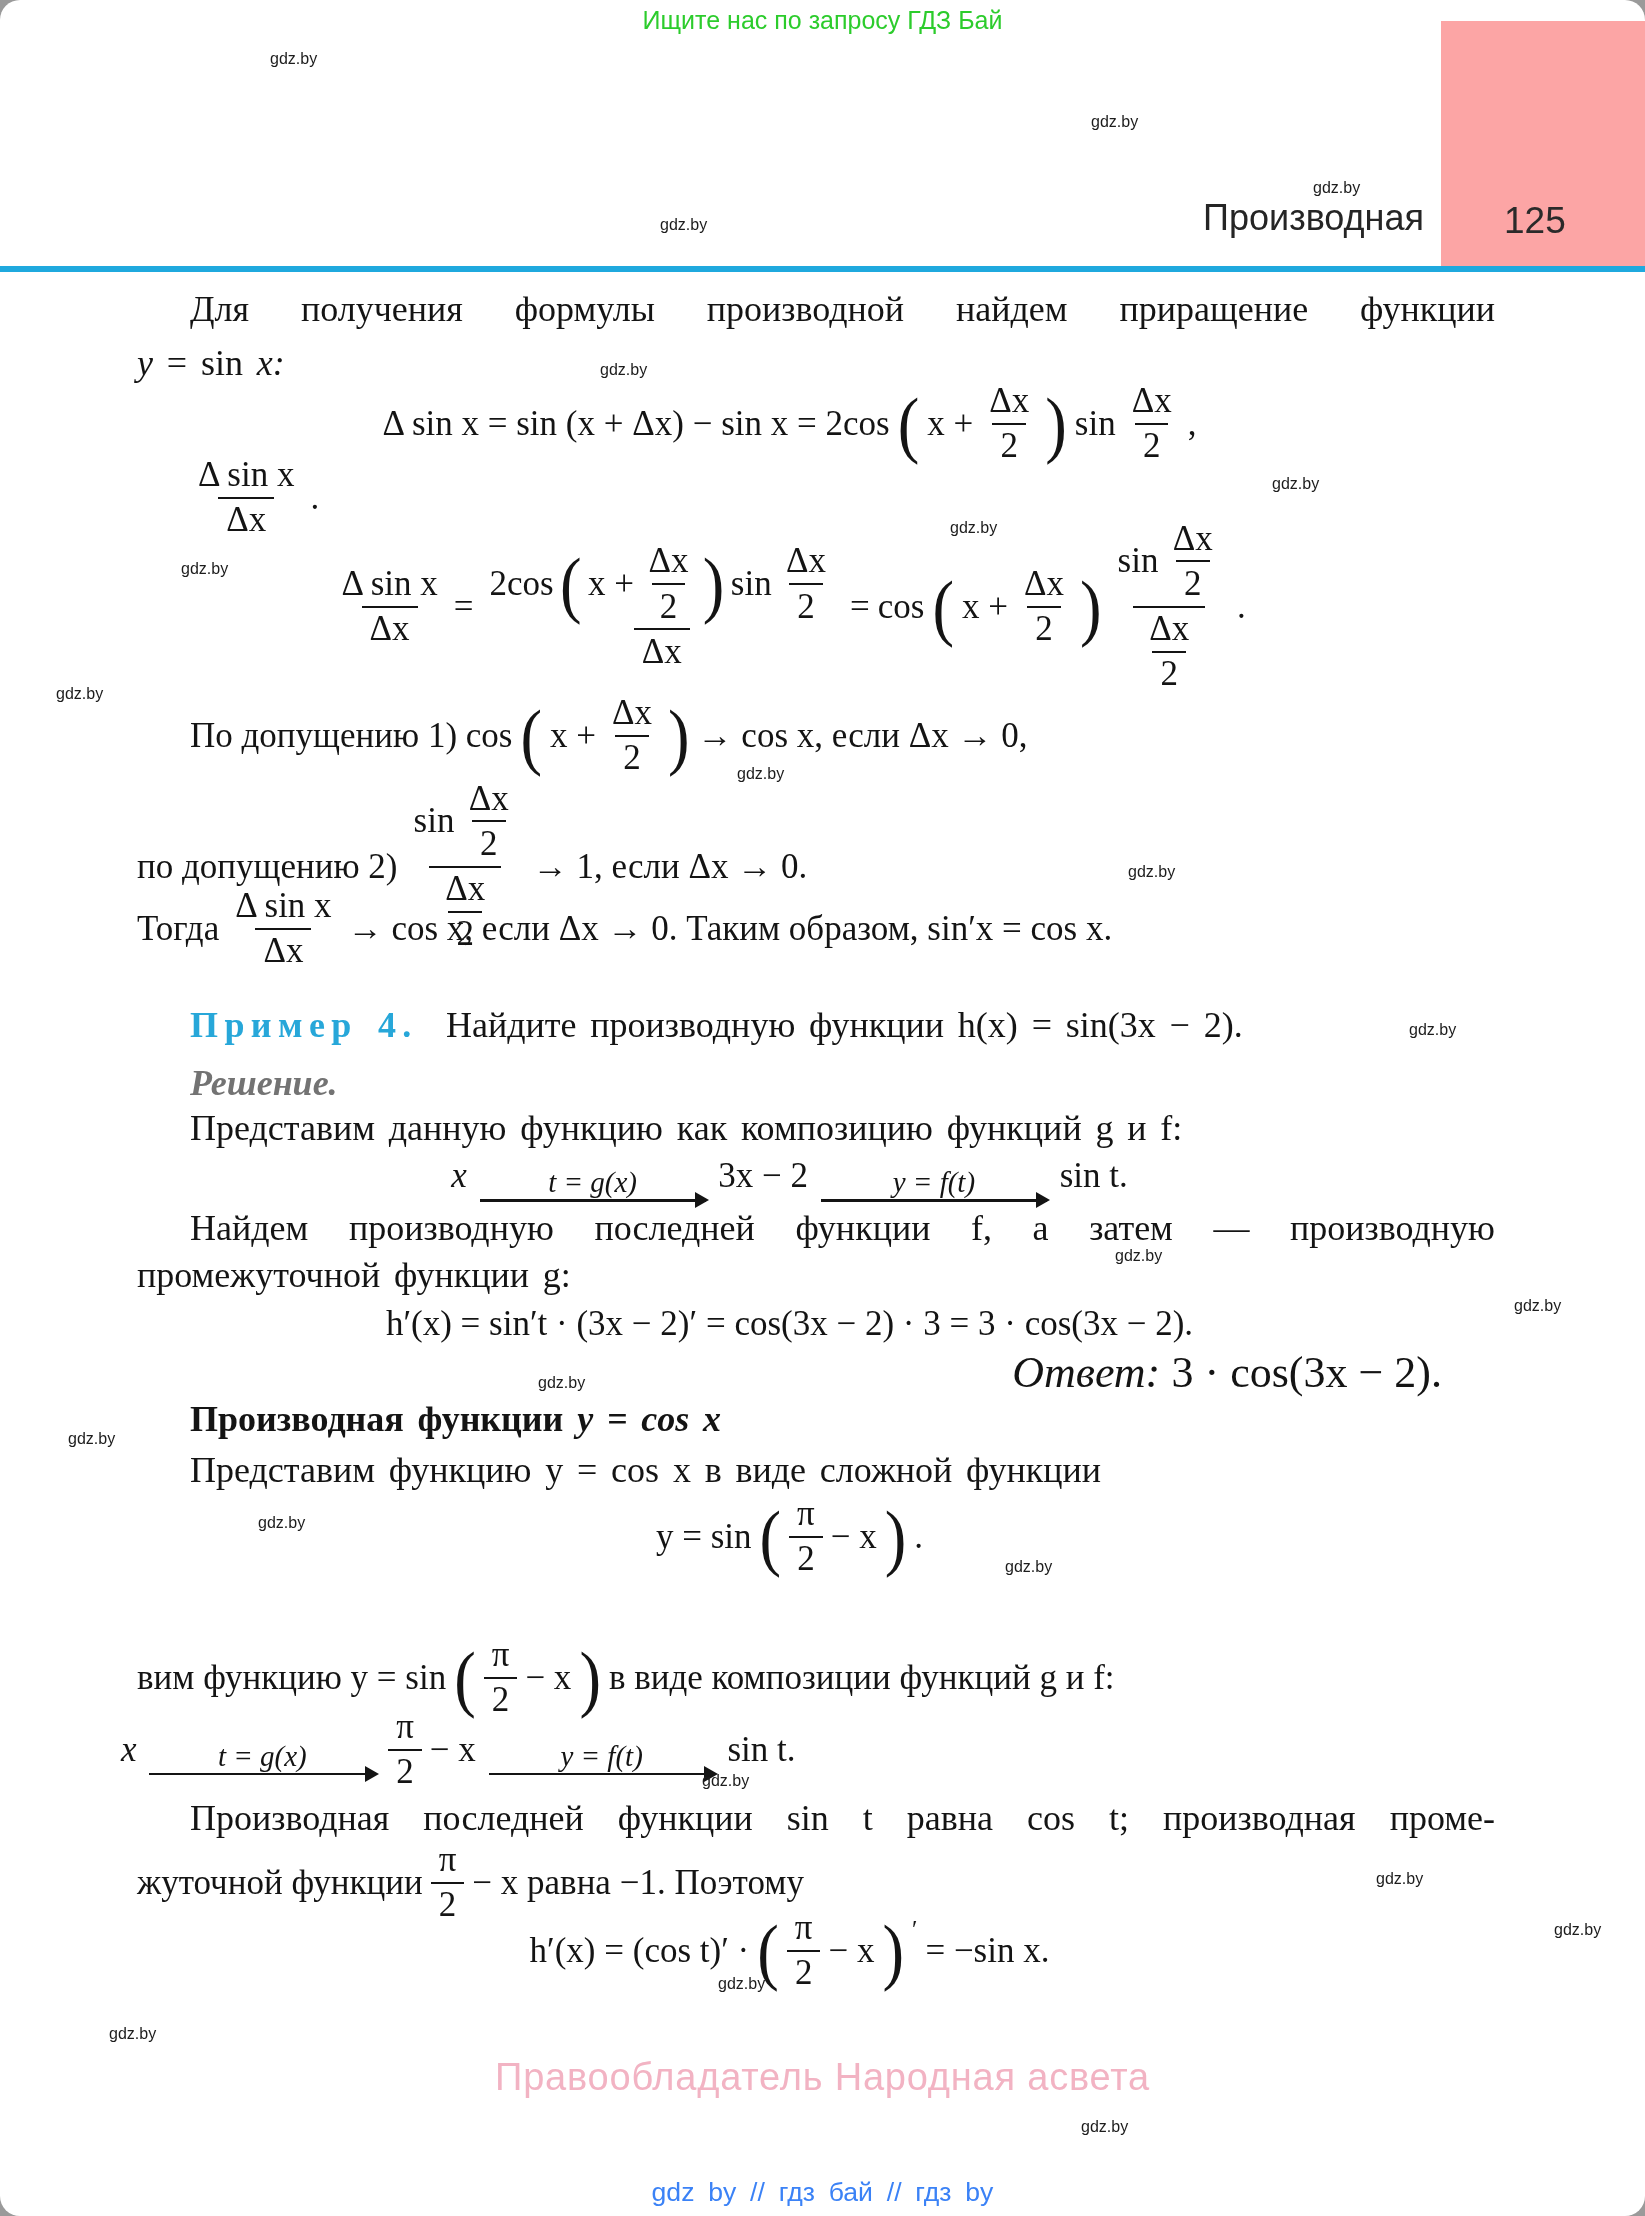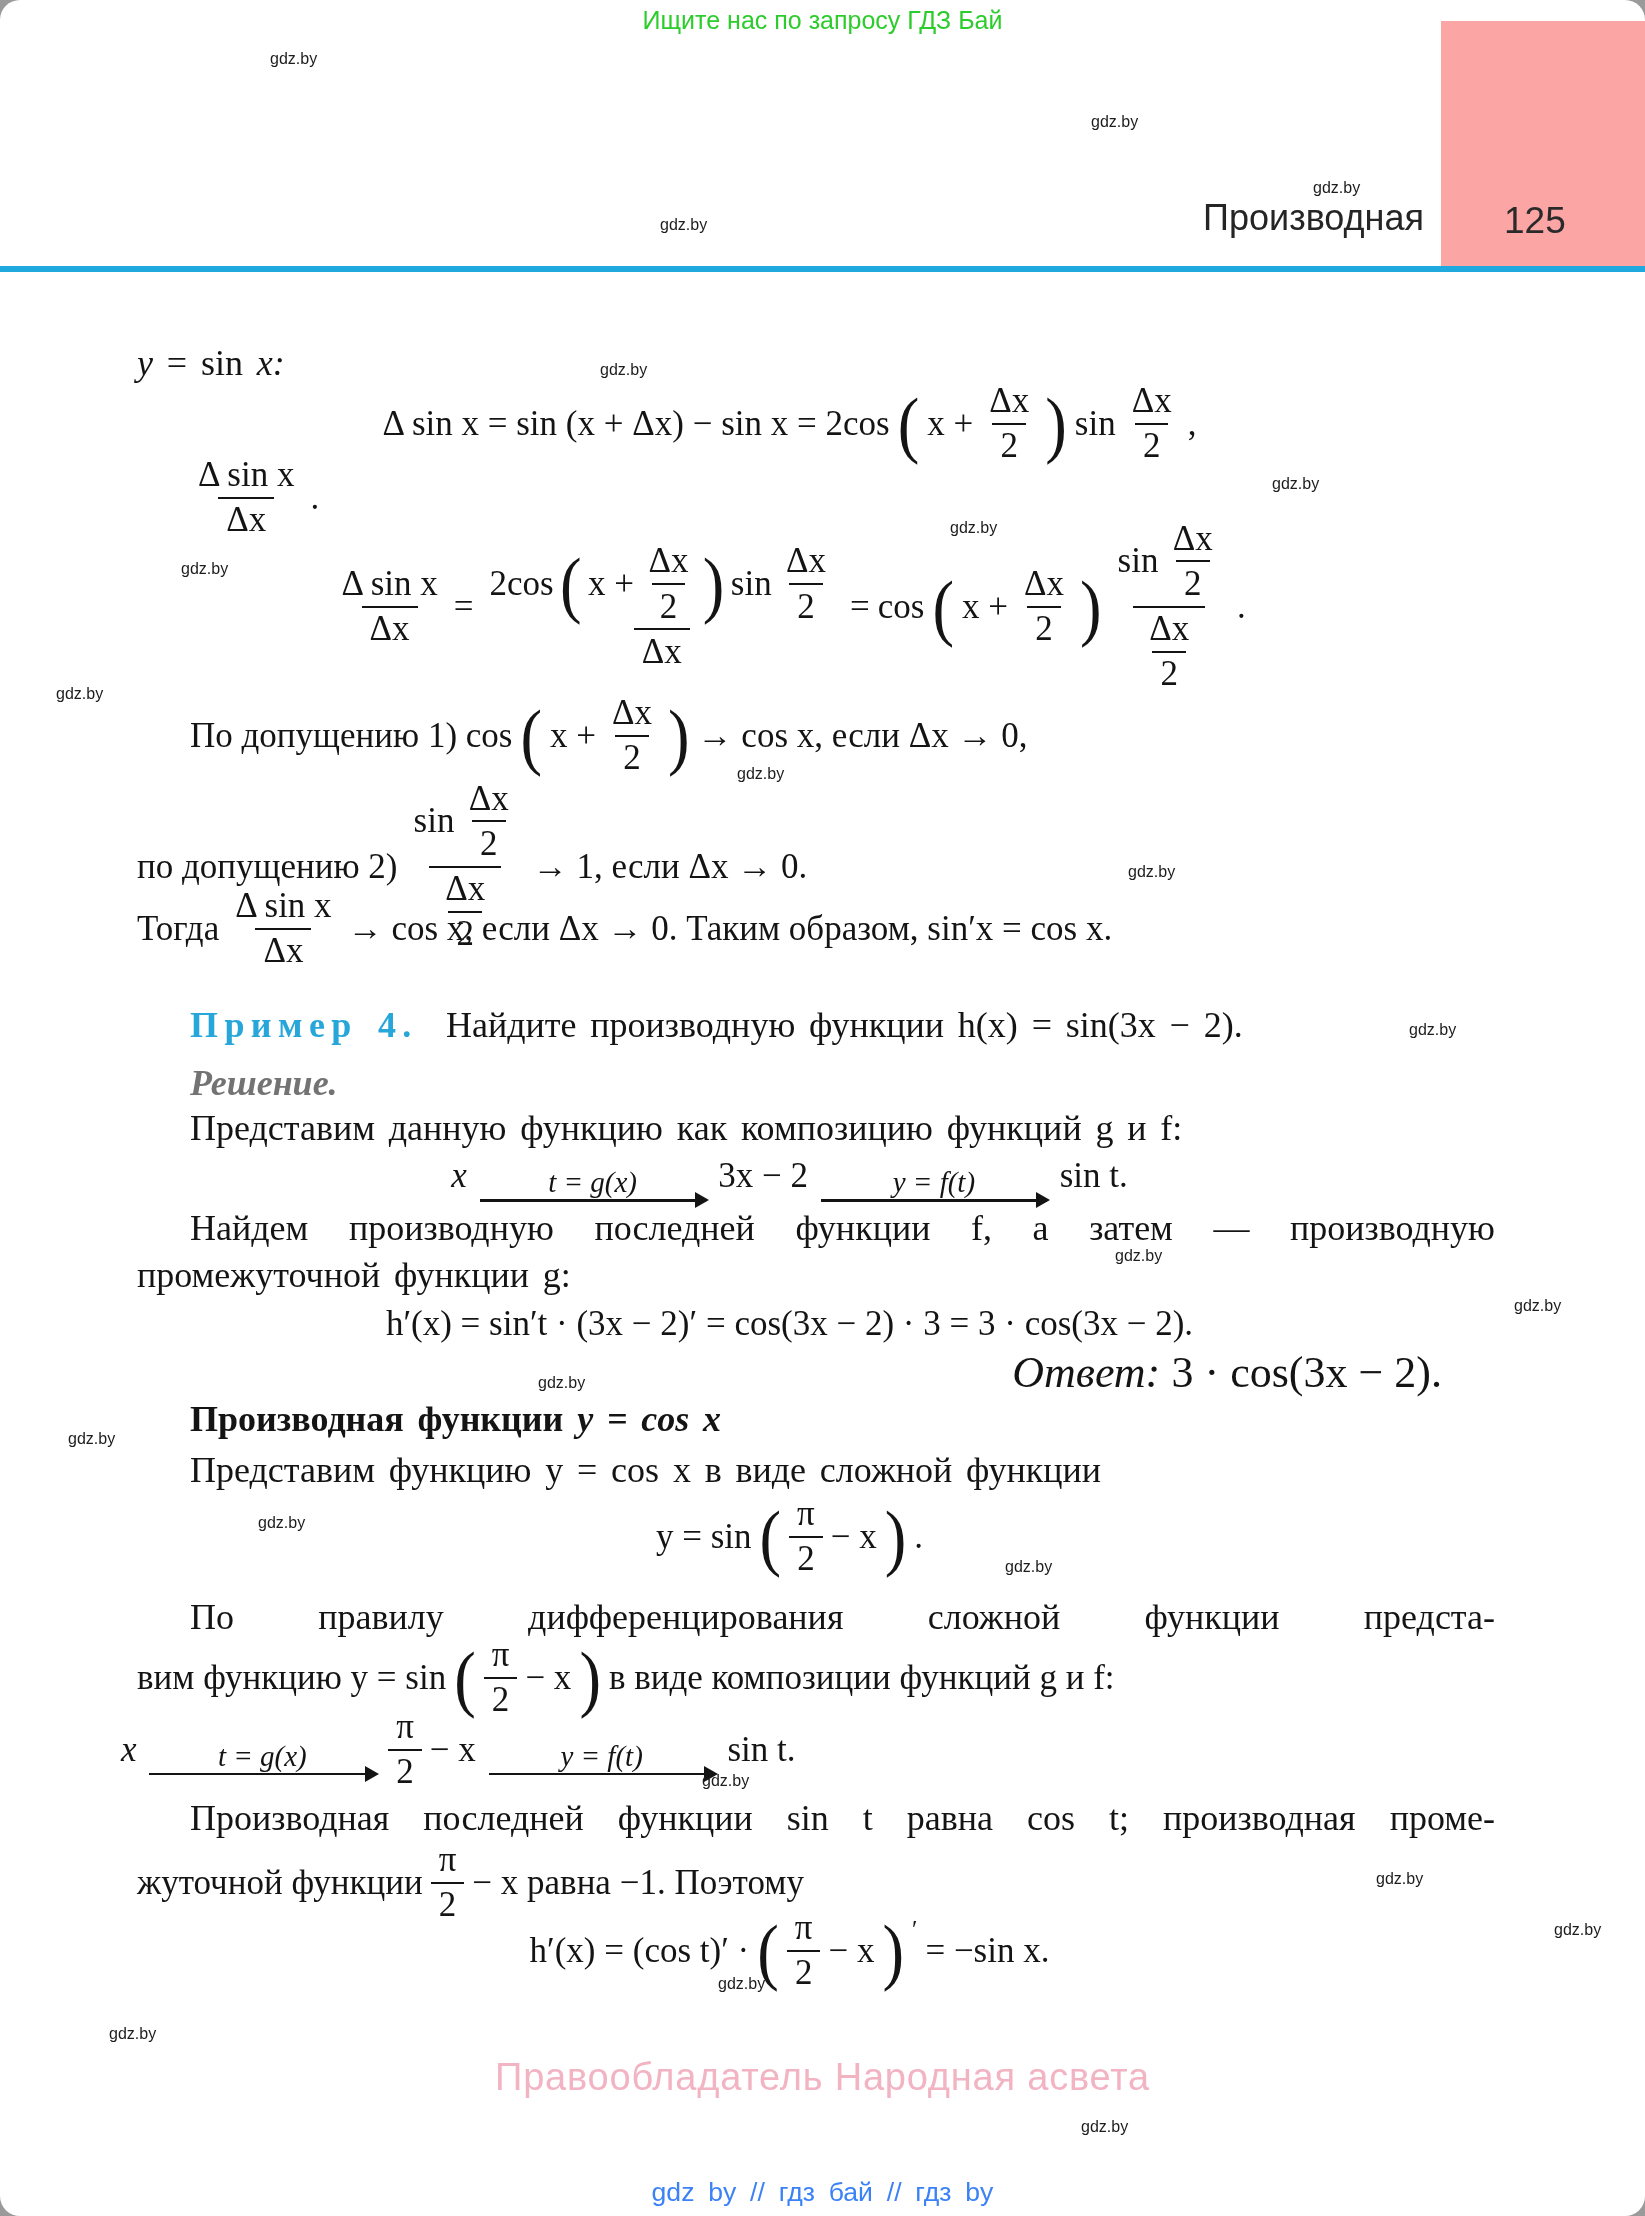--- a/index.html
+++ b/index.html
@@ -95,20 +95,21 @@
 <div class="page">
 
   <div class="abs banner">Ищите нас по запросу ГДЗ Бай</div>
 
   <div class="abs pagenum-box">
     <span class="pagenum">125</span>
   </div>
   <div class="abs running-head">Производная</div>
   <div class="abs rule"></div>
 
+  <div class="abs bodyline indent" style="top:283px">Для получения формулы производной найдем приращение функции</div>
   <div class="abs bodyline noj" style="top:337px">
     <span class="it">y</span>
     <span>= sin</span>
     <span class="it">x:</span>
   </div>
 
   <div class="abs math" style="top:377px;height:93px">
     <span>Δ sin x = sin (x + Δx) − sin x = 2cos</span>
     <span class="bp">(</span>
     <span>x +</span>
@@ -271,21 +272,20 @@
     <span class="bp">(</span>
     <span class="frac">
         <span class="num">π</span>
         <span class="den">2</span>
       </span>
     <span>− x</span>
     <span class="bp">)</span>
     <span>.</span>
   </div>
 
-  <div class="abs bodyline indent" style="top:1591px">По правилу  дифференцирования сложной функции предста-</div>
 
   <div class="abs math left" style="top:1633px;height:89px">
     <span>вим  функцию  y = sin</span>
     <span class="bp">(</span>
     <span class="frac">
         <span class="num">π</span>
         <span class="den">2</span>
       </span>
     <span>− x</span>
     <span class="bp">)</span>

